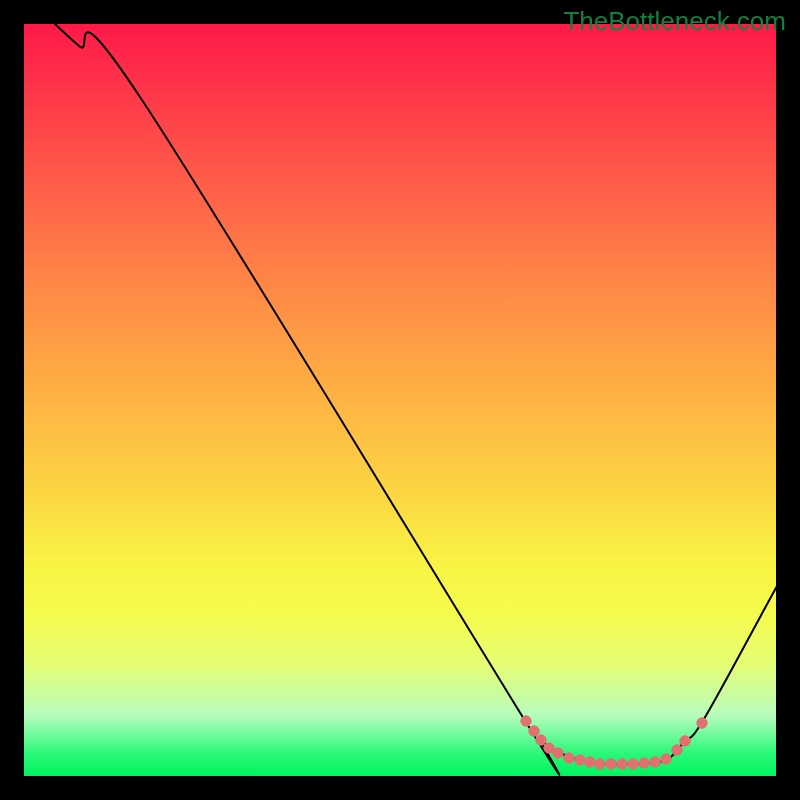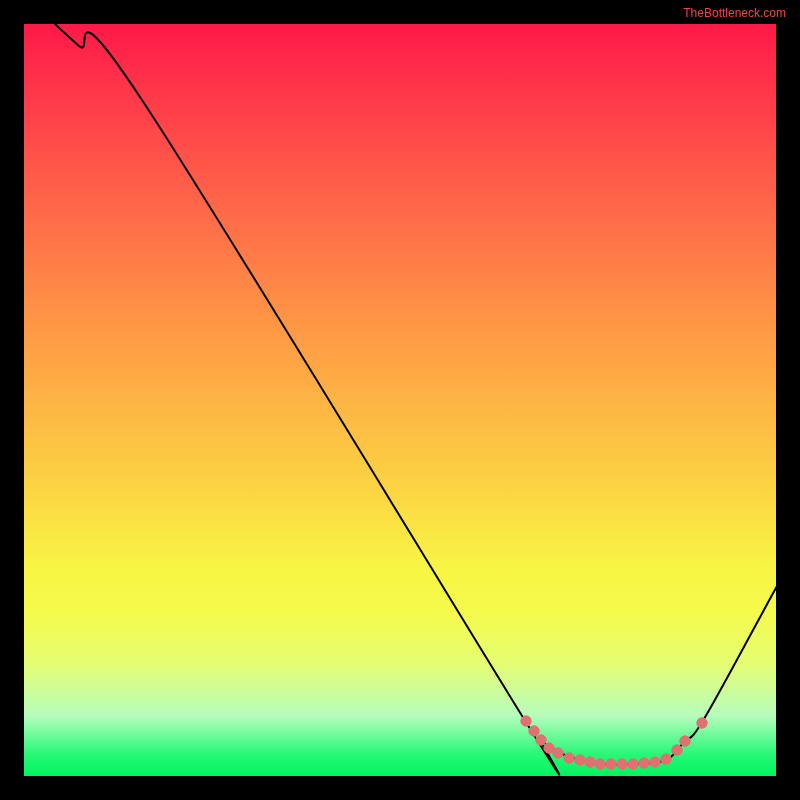--- a/index.html
+++ b/index.html
@@ -11,22 +11,22 @@
     width: 800px;
     height: 800px;
     background: #000;
     position: relative;
     font-family: Arial, sans-serif;
   }
   .watermark {
     position: absolute;
     top: 6px;
     right: 14px;
-    color: #ef4444;
-    font-size: 12px;
+    color: #15803d;
+    font-size: 26px;
     z-index: 10;
   }
   .plot-area {
     position: absolute;
     left: 24px;
     top: 24px;
     width: 752px;
     height: 752px;
     background: linear-gradient(
       to bottom,

